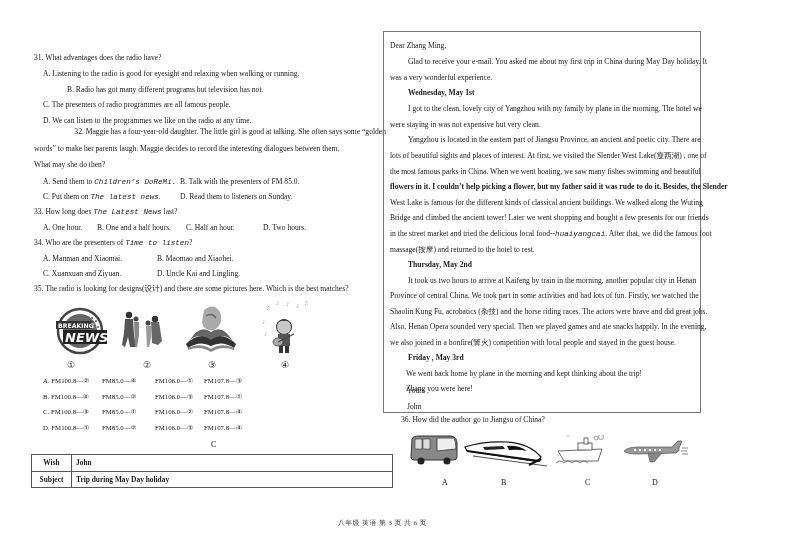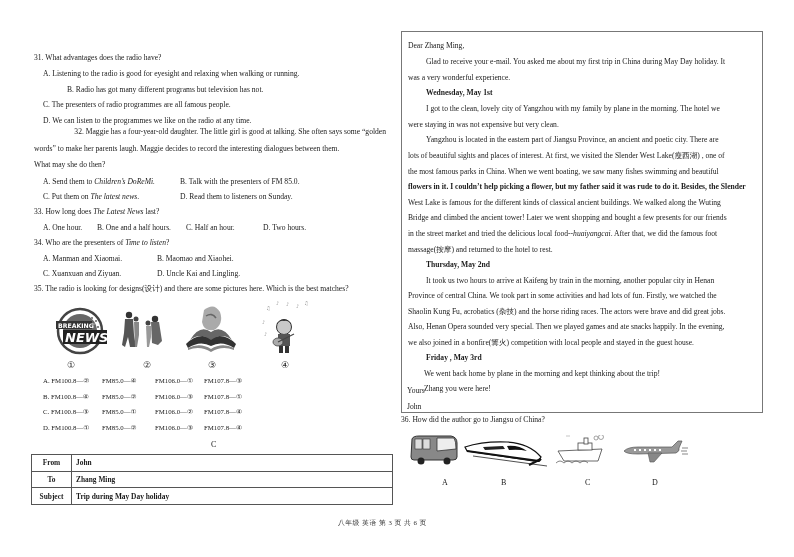--- a/index.html
+++ b/index.html
@@ -1,38 +1,38 @@
 <!DOCTYPE html>
 <html><head>
 <meta charset="utf-8">
 <style>
   * { box-sizing: border-box; margin: 0; padding: 0; }
   html, body { width: 794px; height: 557px; background: #ffffff; overflow: hidden; }
   body { position: relative; font-family: "Liberation Serif", "DejaVu Serif", serif; color: #1a1a1a; font-size: 7.6px; line-height: 1; }
   .abs { position: absolute; white-space: nowrap; }
   .q { left: 34px; }
   .opt { left: 43px; }
-  i, .it { font-style: italic; }
+  i, .it { font-style: italic; font-family: Liberation Mono, monospace; }
   b, .bold { font-weight: bold; }
 
   
   .pic { position: absolute; }
   .circ { position: absolute; font-size: 9px; }
 
   
   .mrow { position: absolute; left: 43px; font-size: 6.8px; white-space: nowrap; }
   .mrow span { position: absolute; top: 0; }
 
   
   .mailtbl { position: absolute; left: 31px; top: 454px; width: 362px; border-collapse: collapse; font-size: 7.4px; font-weight: bold; }
   .mailtbl td { border: 1px solid #555; height: 16.7px; padding: 0 4px; vertical-align: middle; }
   .mailtbl td.k { width: 40px; text-align: center; }
 
   
-  .mailbox { position: absolute; left: 401px; top: 31px; width: 362px; height: 382px; border: 1.6px solid #777; }
+  .mailbox { position: absolute; left: 383px; top: 31px; width: 318px; height: 382px; border: 1.6px solid #777; }
   .ml { position: absolute; white-space: nowrap; font-size: 7.6px; }
   .just { display: flex; justify-content: flex-end; white-space: nowrap; }
   .just > span { white-space: pre; }
 
   .trans { position: absolute; top: 435px; }
   .tlabel { position: absolute; top: 479px; font-size: 8px; }
 
   .footer { position: absolute; left: 338px; top: 520px; font-size: 6.8px; letter-spacing: 0.5px; color: #333; white-space: nowrap; }
 </style>
 </head>
@@ -168,26 +168,22 @@
       <span style="left:59px;">FM85.0—②</span>
       <span style="left:112px;">FM106.0—③</span>
       <span style="left:161px;">FM107.8—④</span>
   </div>
   <div class="abs" style="left:211px; top:441px; font-size:8px;">C</div>
 </div>
 
 <table class="mailtbl">
   <tbody>
       <tr>
-    <td class="k">From</td>
+    <td class="k">Wish</td>
     <td>John</td>
-  </tr>
-  <tr>
-    <td class="k">To</td>
-    <td>Zhang Ming</td>
   </tr>
   <tr>
     <td class="k">Subject</td>
     <td>Trip during May Day holiday</td>
   </tr>
 </tbody>
   </table>
 
 <div class="mailbox">
   <div class="ml" style="left:6px; top:10px;">Dear Zhang Ming,</div>

